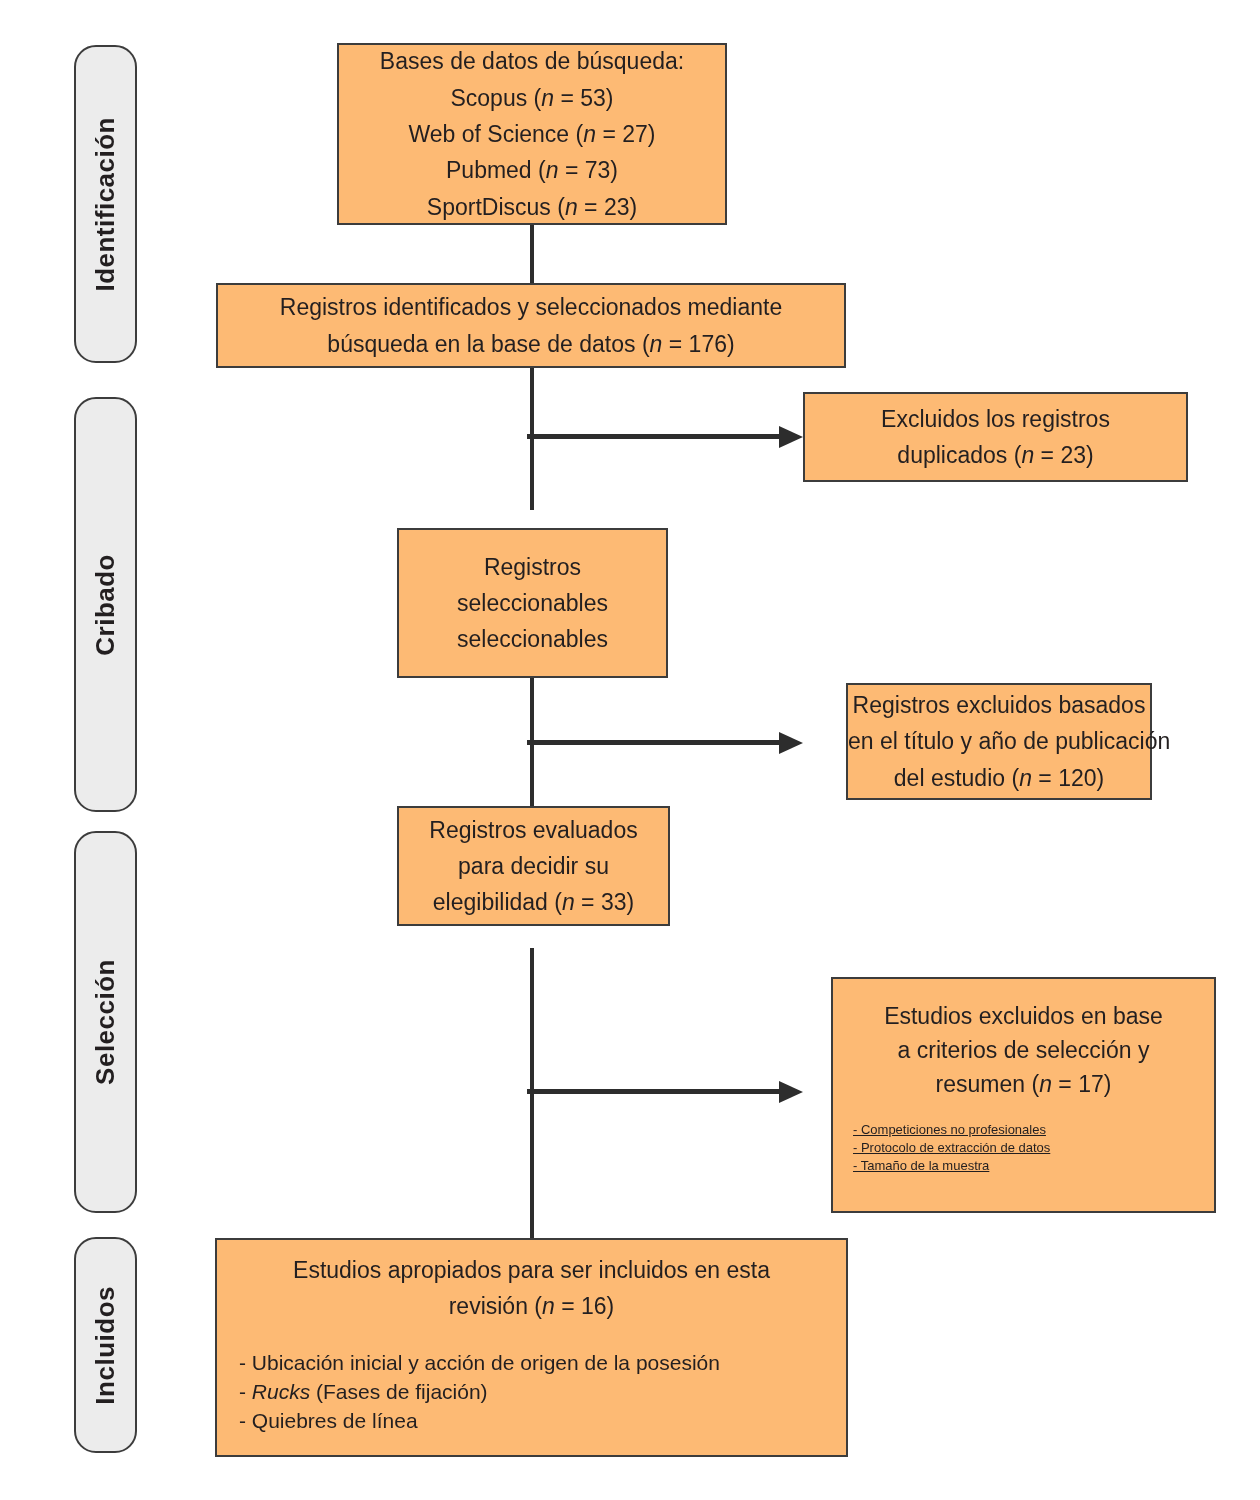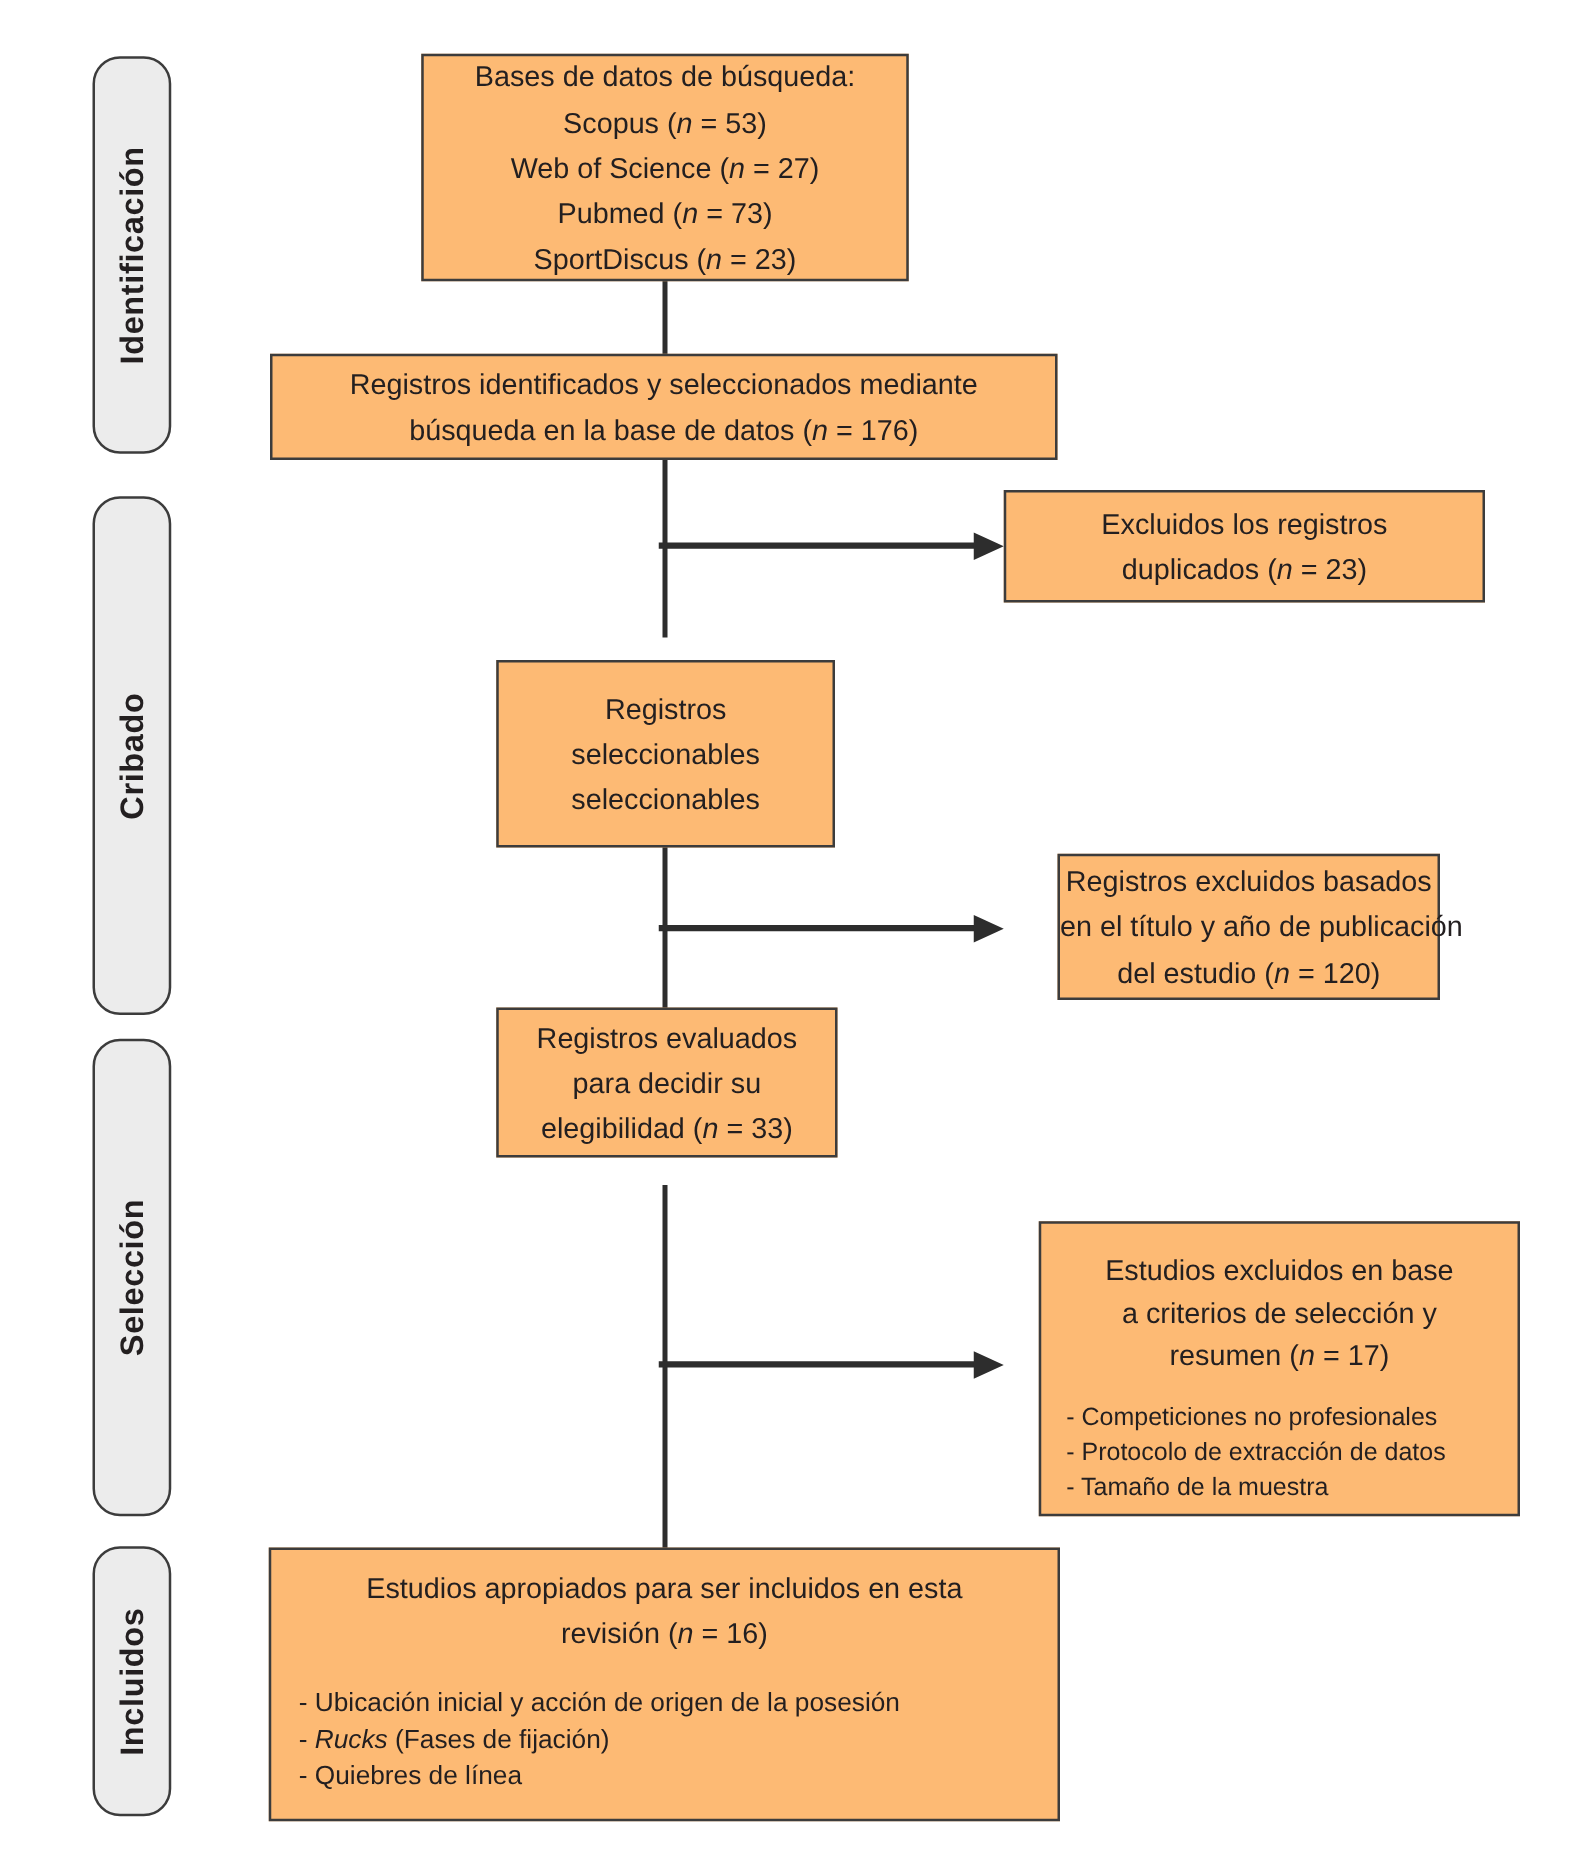--- a/index.html
+++ b/index.html
@@ -54,21 +54,21 @@
   .line { white-space: nowrap; }
   .bullets {
     width: 100%;
     box-sizing: border-box;
     text-align: left;
     font-size: 21px;
     line-height: 1.38;
   }
   .bullet { white-space: nowrap; }
   .box-included .bullets { padding-left: 22px; margin-top: 24px; }
-  .box-criteria .bullets { padding-left: 20px; margin-top: 20px; font-size: 20px; }
+  .box-criteria .bullets { padding-left: 20px; margin-top: 20px; font-size: 13px; text-decoration: underline; }
   .box-criteria .lines { line-height: 1.47; }
 
   
   .vline {
     position: absolute;
     left: 530px;
     width: 4px;
     background: var(--line, #2d2d2d);
   }
   .arrow {

